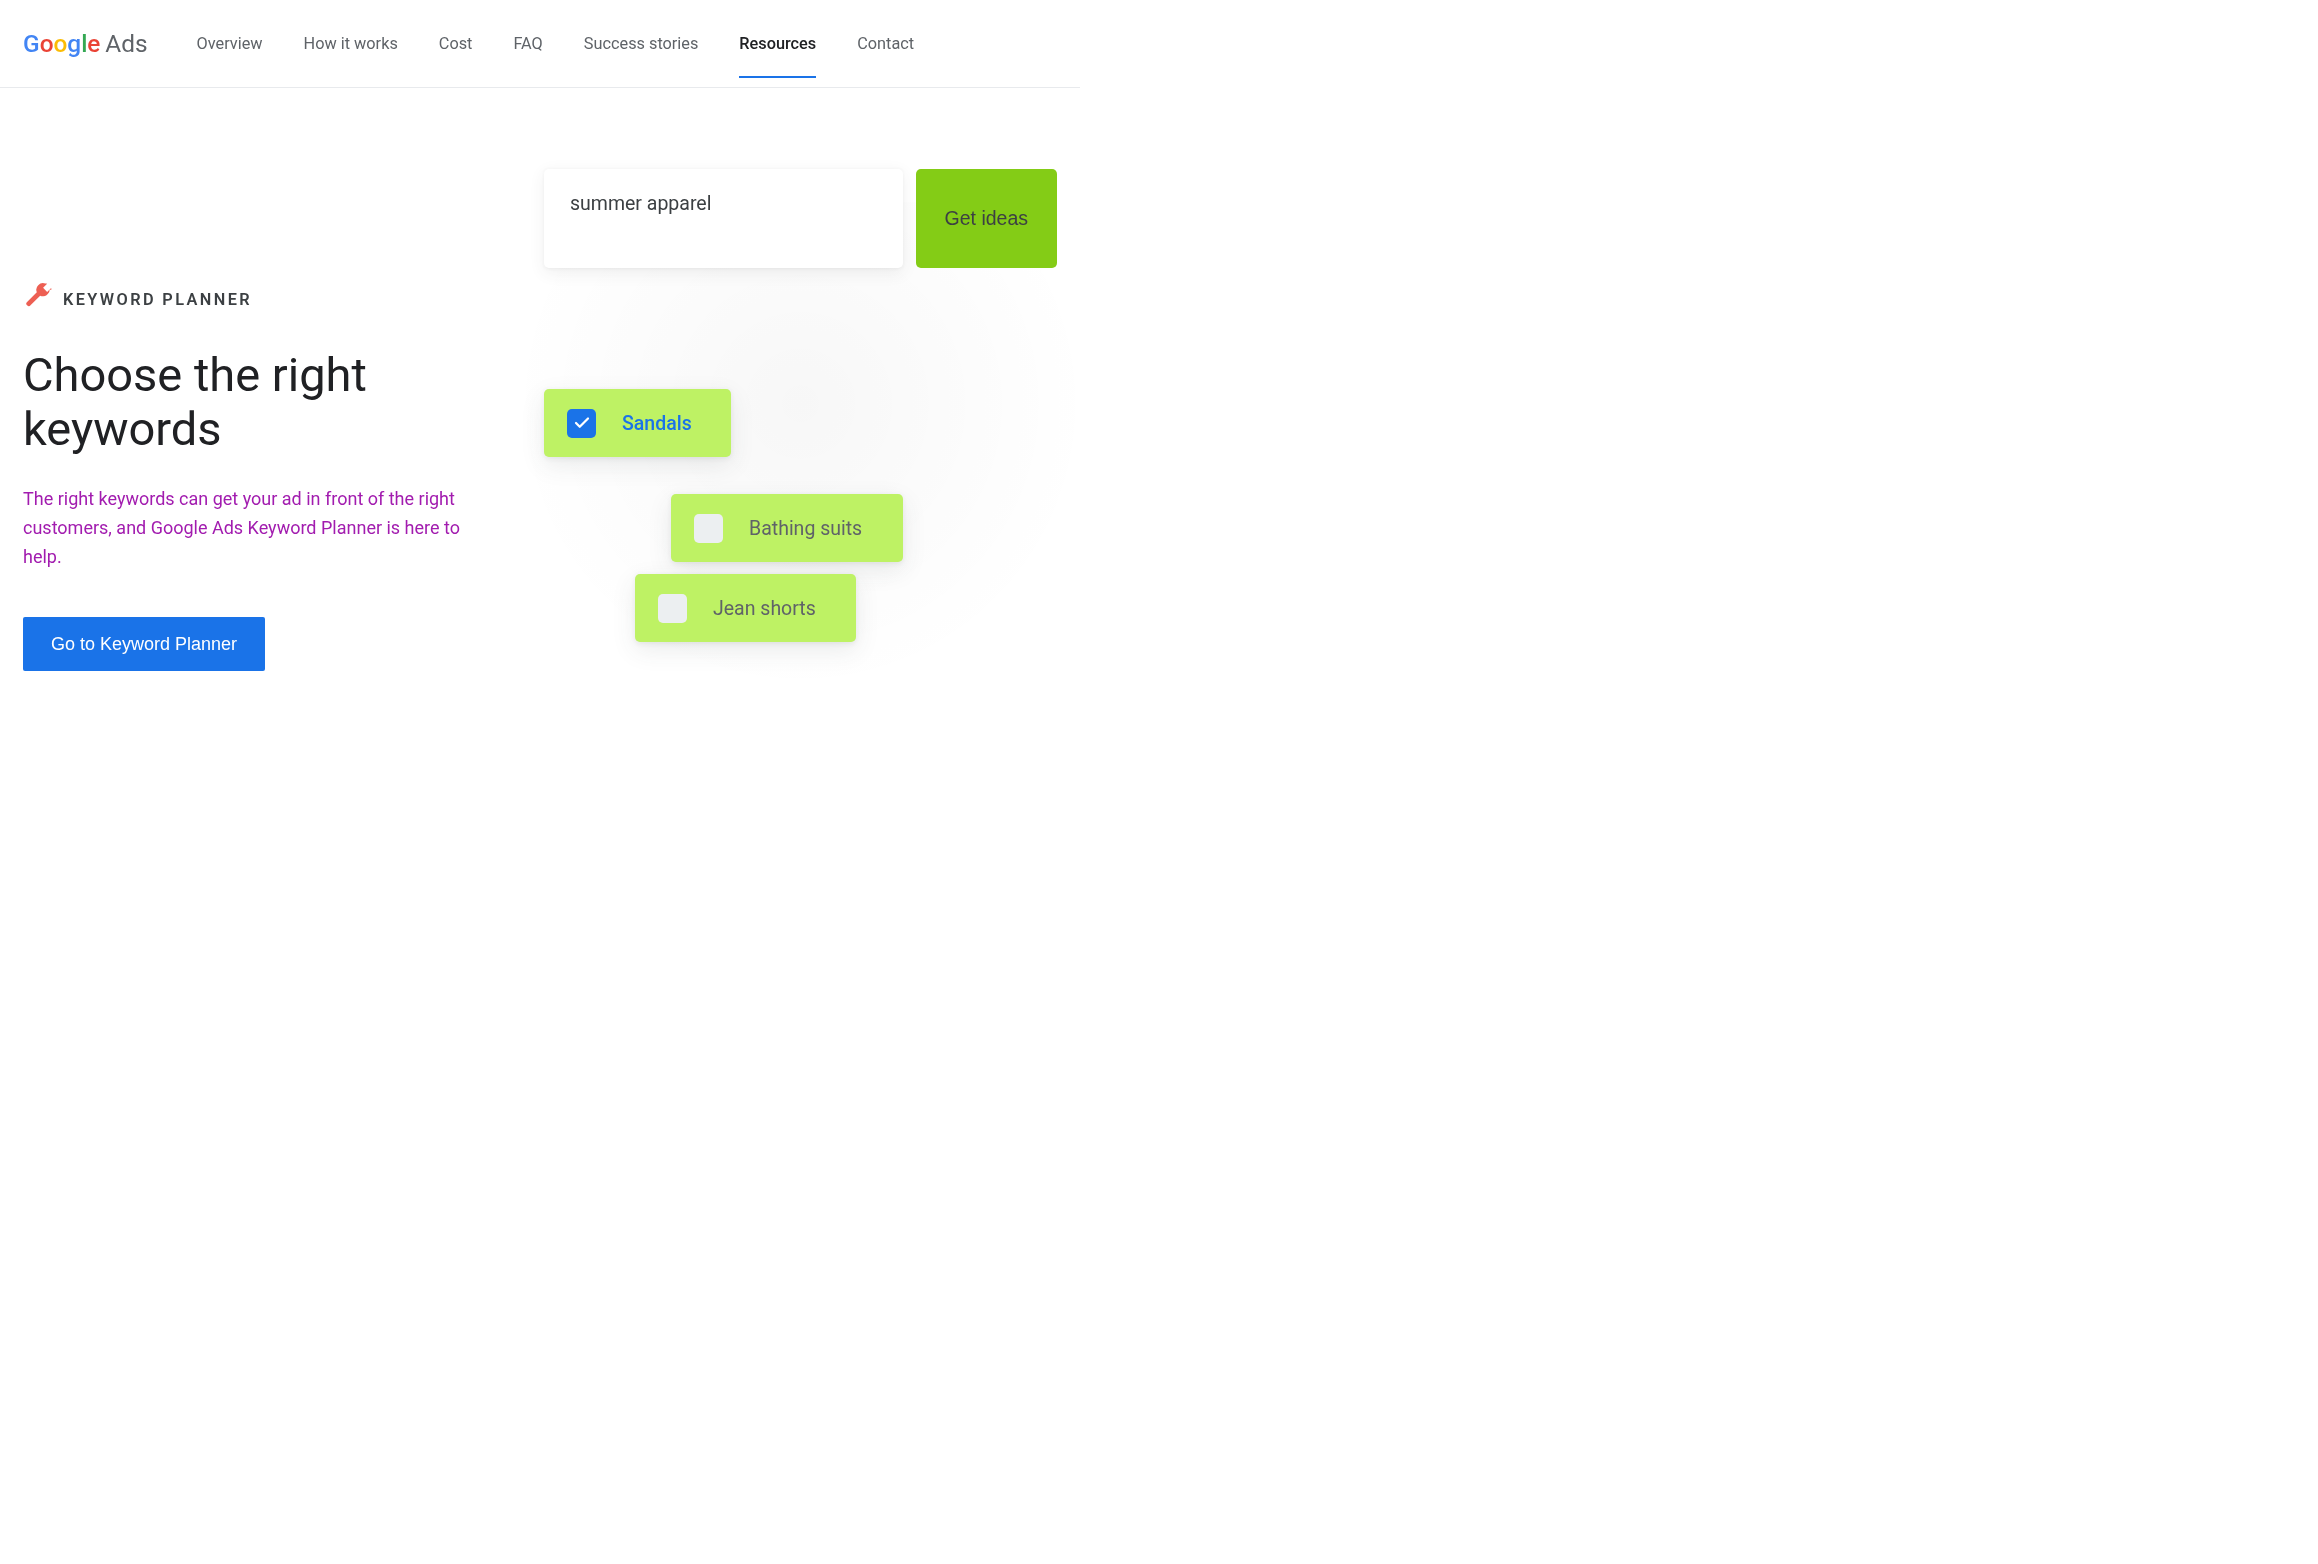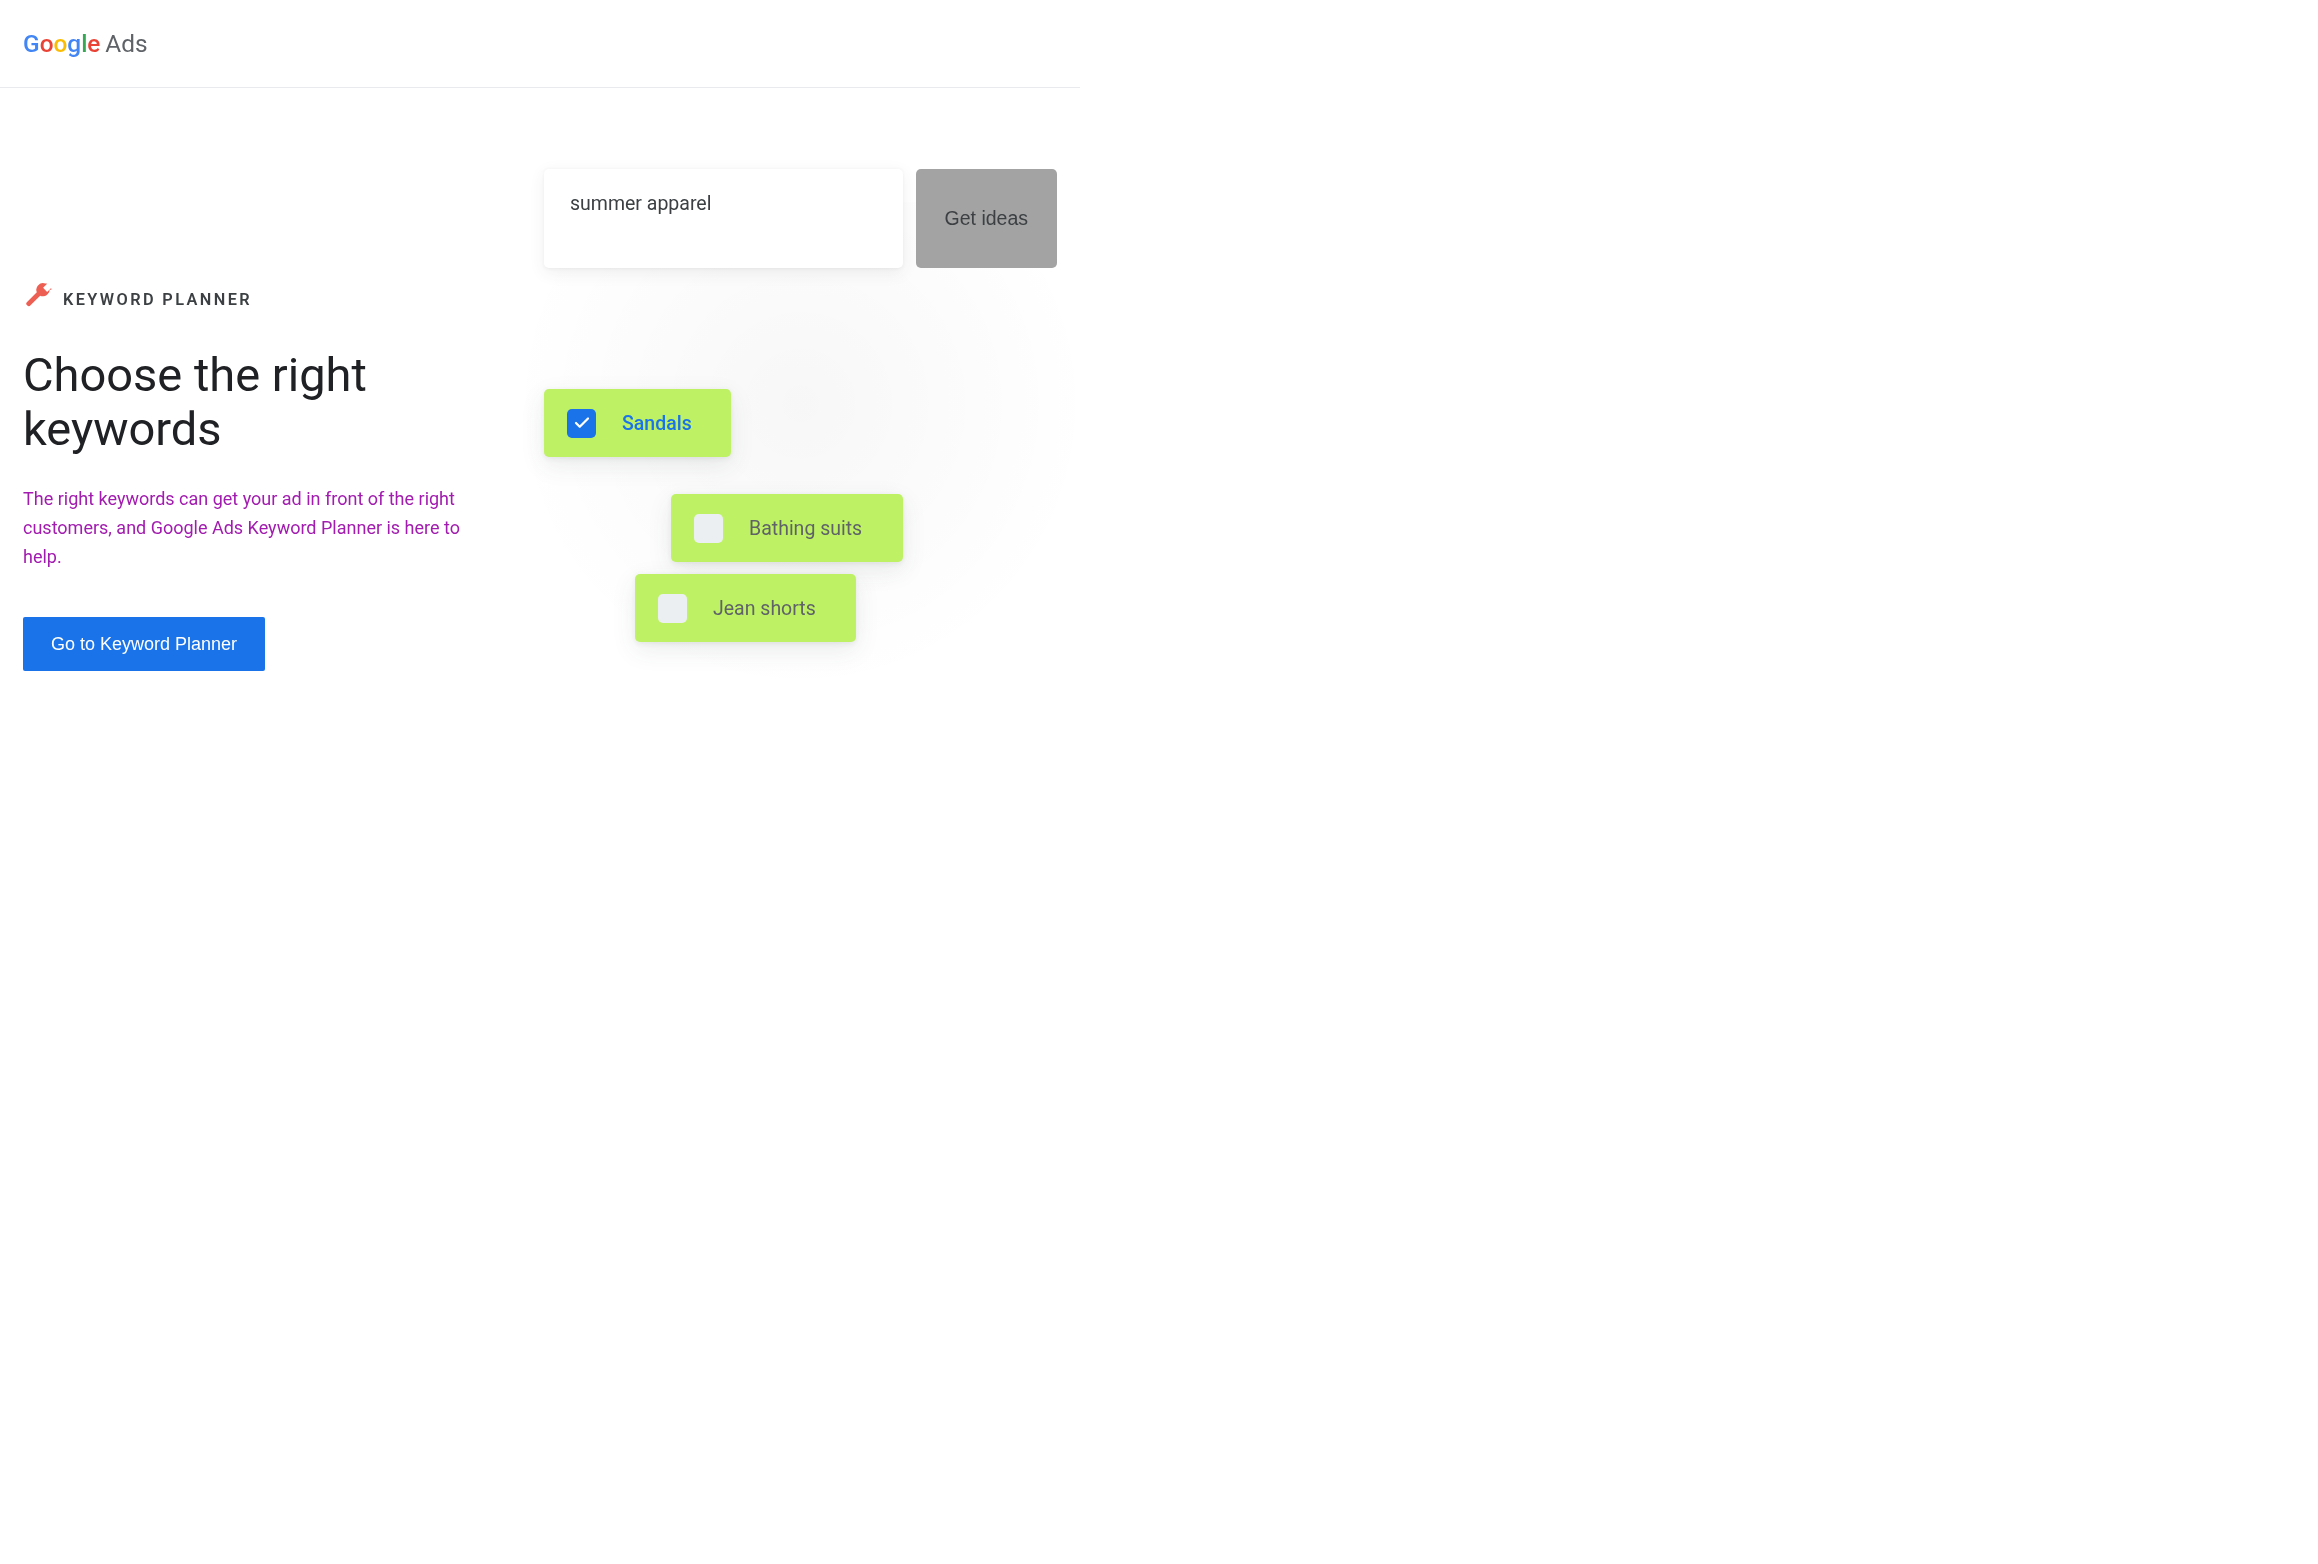--- a/index.html
+++ b/index.html
@@ -130,21 +130,21 @@
   .search-input {
     flex: 1;
     background: #fff;
     border-radius: 4.9px;
     padding: 23px 26px;
     font-size: 19.5px;
     color: #3c4043;
     box-shadow: 0 4.9px 16.3px rgba(60,64,67,0.08), 0 0.8px 3.3px rgba(60,64,67,0.06);
   }
   .get-ideas-btn {
-    background: #a3a3a3;
+    background: #84cc16;
     border-radius: 4.9px;
     padding: 38px 29px;
     font-size: 19.5px;
     color: #3c4043;
     cursor: pointer;
     border: none;
   }
 
   .kw-card {
     position: absolute;
@@ -174,20 +174,29 @@
   .check-svg { width:18px; height:18px; color:#fff; }
 </style>
 </head>
 <body>
 
 <header class="header">
   <div class="logo">
     <span><span class="g1">G</span><span class="g2">o</span><span class="g3">o</span><span class="g4">g</span><span class="g5">l</span><span class="g6">e</span></span>
     <span class="ads">Ads</span>
   </div>
+  <nav class="nav">
+    <div class="nav-item">Overview</div>
+    <div class="nav-item">How it works</div>
+    <div class="nav-item">Cost</div>
+    <div class="nav-item">FAQ</div>
+    <div class="nav-item">Success stories</div>
+    <div class="nav-item active">Resources</div>
+    <div class="nav-item">Contact</div>
+  </nav>
 </header>
 
 <main class="main">
   <div class="left">
     <div class="eyebrow-row">
       <span>
         <svg class="wrench-icon" viewBox="0 0 24 24" fill="currentColor">
             <path d="M22 5.5a5.5 5.5 0 0 1-7.8 4.98L6.4 18.3a2 2 0 1 1-2.8-2.8l7.82-7.8A5.5 5.5 0 0 1 18.5 0.5c.5 0 .98.07 1.44.2l-3.3 3.3 3.36 3.36 3.3-3.3c.13.46.2.94.2 1.44z" opacity="0.85"></path>
           </svg>
       </span>

